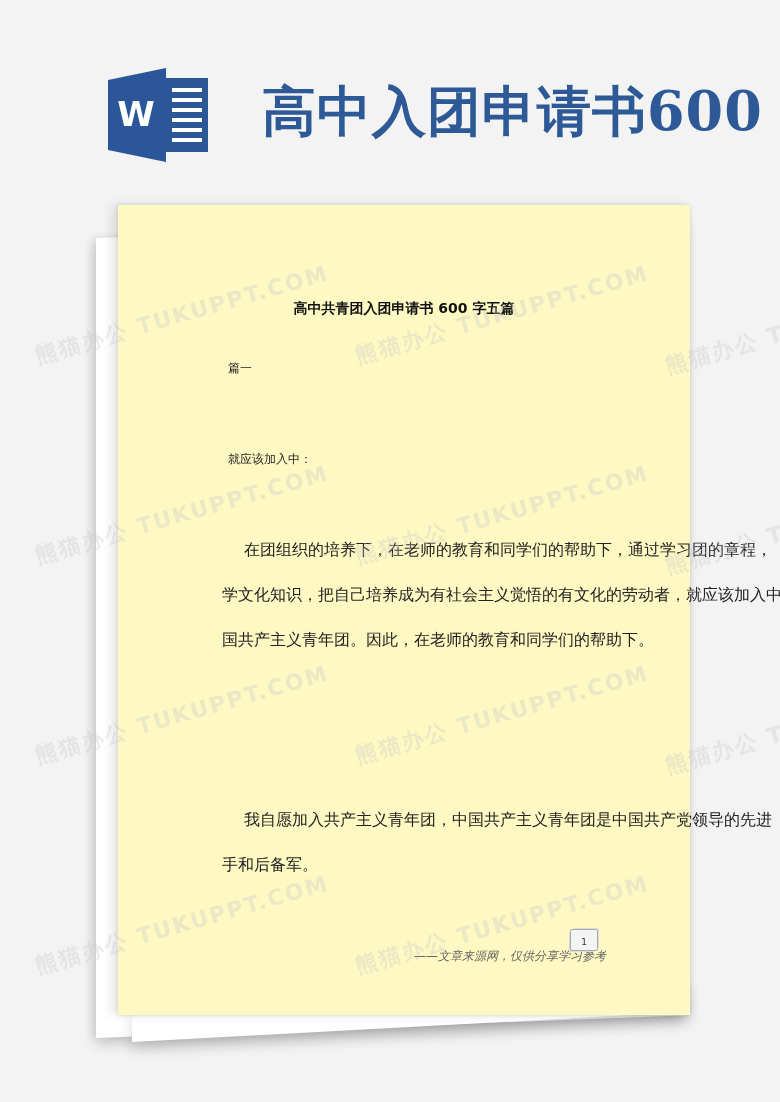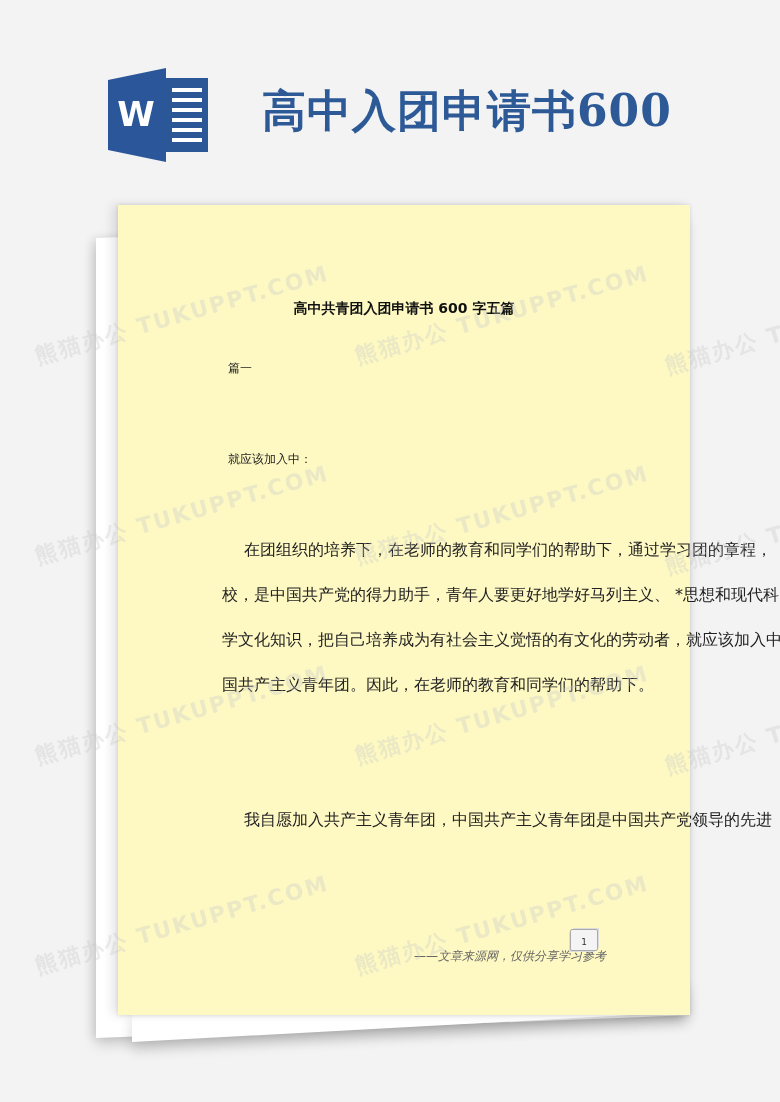--- a/index.html
+++ b/index.html
@@ -9,21 +9,21 @@
     position: relative;
     overflow: hidden;
     font-family: "DejaVu Sans", "Liberation Sans", sans-serif;
   }
   
   .banner { position: absolute; left: 0; top: 0; width: 780px; height: 190px; }
   .word-icon { position: absolute; left: 108px; top: 68px; width: 100px; height: 94px; }
   .banner-title {
     position: absolute; left: 262px; top: 76px;
     font-family: "DejaVu Serif", "Liberation Serif", serif;
-    font-weight: bold; font-size: 44px; line-height: 70px;
+    font-weight: bold; font-size: 54px; line-height: 70px;
     color: #2d5a97; letter-spacing: 1px;
     white-space: nowrap;
   }
   
   .page-back {
     position: absolute; left: 96px; top: 238px; width: 590px; height: 800px;
     background: #ffffff;
     transform: skewY(-2.2deg);
     transform-origin: left top;
     box-shadow: 0 6px 14px rgba(0,0,0,0.18), -4px 0 10px rgba(0,0,0,0.08);
@@ -96,27 +96,27 @@
 <div class="page-back"></div>
 <div class="page-back-bottom"></div>
 
 <div class="page">
   <div class="doc-title">高中共青团入团申请书 600 字五篇</div>
   <div class="section-label">篇一</div>
   <div class="salutation">就应该加入中：</div>
 
   <div class="para para1">
     <span class="line indent">在团组织的培养下，在老师的教育和同学们的帮助下，通过学习团的章程，</span>
-    <span class="line">校，是中国共产党的得力助手，青年人要更好地学好马列主义、 *思想和现代科</span>
     <span class="line">学文化知识，把自己培养成为有社会主义觉悟的有文化的劳动者，就应该加入中</span>
     <span class="line">国共产主义青年团。因此，在老师的教育和同学们的帮助下。</span>
   </div>
 
   <div class="para para2">
     <span class="line indent">我自愿加入共产主义青年团，中国共产主义青年团是中国共产党领导的先进</span>
+    <span class="line">手和后备军。</span>
   </div>
 
   <div class="footer-note">——文章来源网，仅供分享学习参考</div>
   <div class="page-num-box">1</div>
 </div>
 
 <div class="watermark" style="left:30px; top:300px;">熊猫办公 TUKUPPT.COM</div>
 <div class="watermark" style="left:350px; top:300px;">熊猫办公 TUKUPPT.COM</div>
 <div class="watermark" style="left:30px; top:500px;">熊猫办公 TUKUPPT.COM</div>
 <div class="watermark" style="left:350px; top:500px;">熊猫办公 TUKUPPT.COM</div>

